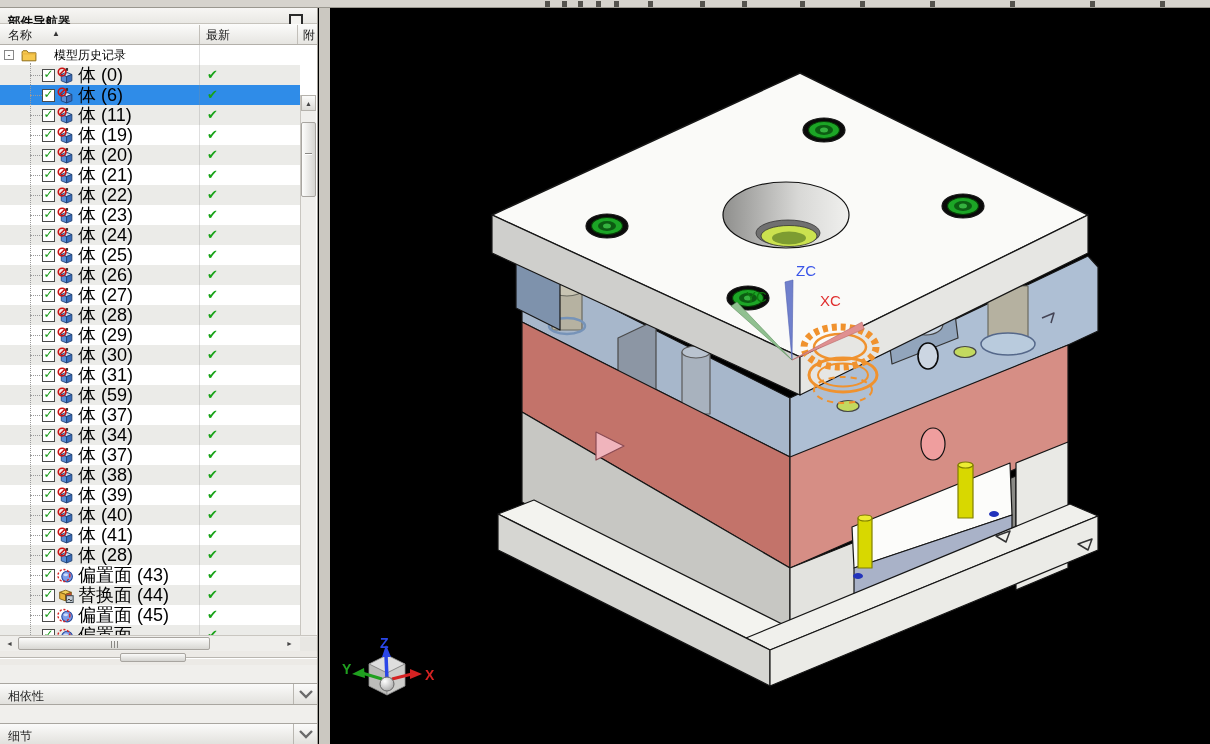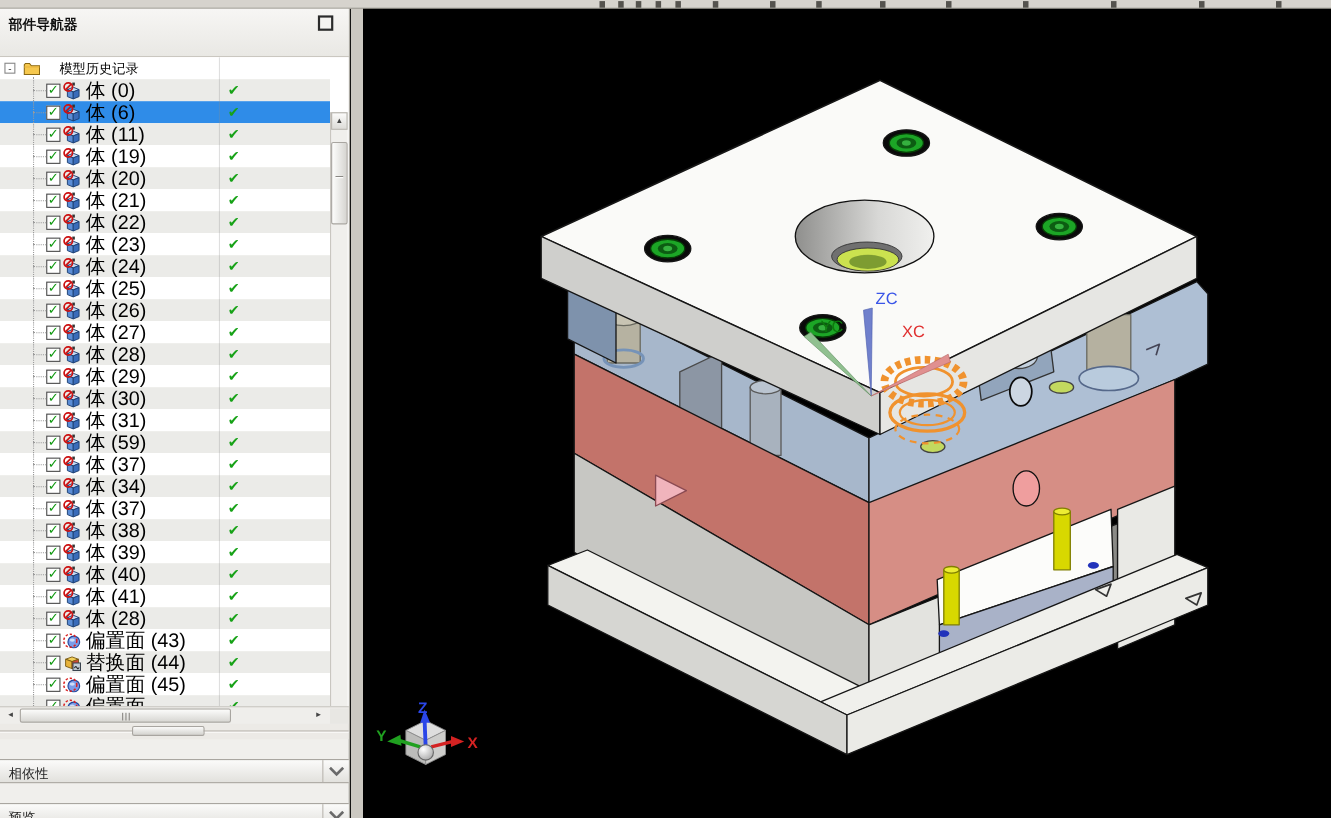--- a/index.html
+++ b/index.html
@@ -5,21 +5,21 @@
   html,body{margin:0;padding:0;background:#888;}
   *{box-sizing:border-box;}
   #app{position:relative;width:1210px;height:744px;overflow:hidden;
        font-family:"Liberation Sans","DejaVu Sans",sans-serif;background:#000;}
   
   #topstrip{position:absolute;left:0;top:0;width:1210px;height:8px;background:#d6d3cd;border-bottom:1px solid #9a978f;}
   #topstrip .tick{position:absolute;top:1px;width:5px;height:6px;background:#55534e;}
   
   #panel{position:absolute;left:0;top:8px;width:318px;height:736px;background:#f0efec;border-right:1px solid #a5a29b;}
   #panel-gap{position:absolute;left:319px;top:8px;width:11px;height:736px;background:#cbc8c1;}
-  #titlebar{position:relative;height:44px;background:linear-gradient(#f7f6f4,#e9e8e4);border-bottom:1px solid #c6c3bc;}
+  #titlebar{position:relative;height:16px;background:linear-gradient(#f7f6f4,#e9e8e4);border-bottom:1px solid #c6c3bc;}
   #titlebar .t{position:absolute;left:8px;top:6px;font-size:12.5px;font-weight:bold;color:#111;}
   #pin-box{position:absolute;right:14px;top:6px;width:14px;height:14px;border:2px solid #2b2b2b;background:#f4f3f0;}
   
   #colhead{position:relative;height:21px;background:linear-gradient(#fcfcfb,#e6e5e1);border-bottom:1px solid #b3b0aa;font-size:12px;color:#222;}
   #colhead .c0{position:absolute;left:8px;top:3px;}
   #colhead .sort{position:absolute;left:52px;top:5px;font-size:8px;color:#333;}
   #colhead .c1{position:absolute;left:206px;top:3px;}
   #colhead .c2{position:absolute;left:303px;top:3px;}
   #colhead .sep1{position:absolute;left:199px;top:1px;width:1px;height:19px;background:#c2bfb9;}
   #colhead .sep2{position:absolute;left:297px;top:1px;width:1px;height:19px;background:#c2bfb9;}
@@ -100,20 +100,28 @@
       <span class="tick" style="left:1160px"></span>
   </div>
 
   <div id="panel">
 
     <div id="titlebar">
       <span class="t">部件导航器</span>
       <span id="pin-box"></span>
     </div>
 
+    <div id="colhead">
+      <span class="c0">名称</span>
+      <span class="sort">▲</span>
+      <span class="sep1"></span>
+      <span class="c1">最新</span>
+      <span class="sep2"></span>
+      <span class="c2">附</span>
+    </div>
 
     <div id="treewrap">
       <div id="tree">
         <div id="rootrow" class="trow">
           <span class="exp">-</span>
           <svg class="f" viewBox="0 0 16 16" width="18" height="17">
             <path d="M1.5 4.5 L1.5 13 L14.5 13 L14.5 5.5 L7.5 5.5 L6 3.5 L2.5 3.5 Z" fill="#f6c84e" stroke="#8a6812" stroke-width="0.9"></path>
             <path d="M1.5 6.5 L14.5 6.5" stroke="#e8b23c" stroke-width="1"></path>
           </svg>
           <span class="lbl">模型历史记录</span>
@@ -684,20 +692,28 @@
       <div class="corner"></div>
     </div>
 
     <div id="splitter">
       <div class="line"></div>
         <div class="grip"></div>
     </div>
 
     <div class="section">
       <span class="lbl">相依性</span>
+      <span class="chev">
+        <svg width="14" height="9">
+            <polyline points="1,1 7,7 13,1" stroke="#6a6a6a" stroke-width="2.4" fill="none"></polyline>
+          </svg>
+      </span>
+    </div>
+    <div class="section">
+      <span class="lbl">细节</span>
       <span class="chev">
         <svg width="14" height="9">
             <polyline points="1,1 7,7 13,1" stroke="#6a6a6a" stroke-width="2.4" fill="none"></polyline>
           </svg>
       </span>
     </div>
     <div class="section">
       <span class="lbl">预览</span>
       <span class="chev">
         <svg width="14" height="9">

